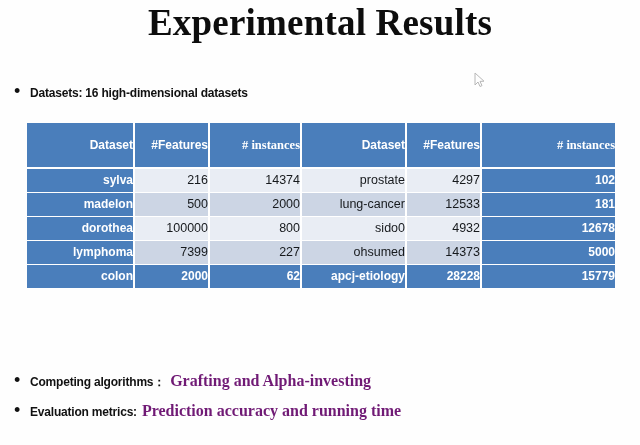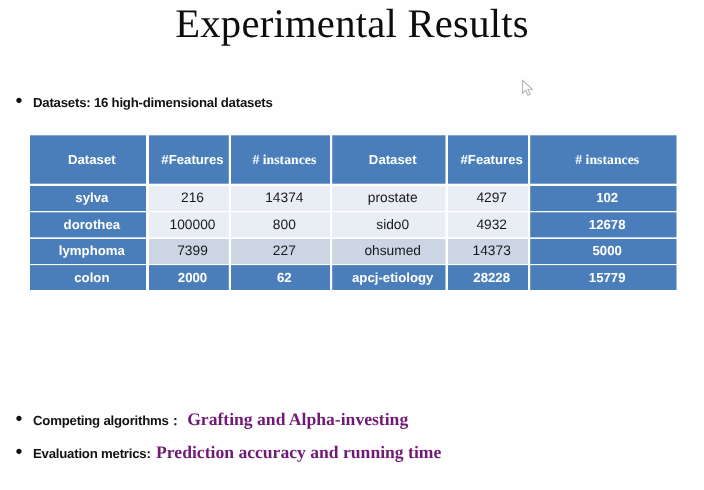--- a/index.html
+++ b/index.html
@@ -24,21 +24,21 @@
 
   
   .slide-title {
     position: absolute;
     top: 2px;
     left: 0;
     width: 640px;
     text-align: center;
     font-family: "Liberation Serif", "DejaVu Serif", serif;
     font-size: 37px;
-    font-weight: 400;
+    font-weight: 700;
     color: #0d0d0d;
     letter-spacing: 0.2px;
     line-height: 1.15;
   }
 
   
   .bullet-row {
     position: absolute;
     display: flex;
     align-items: baseline;
@@ -85,21 +85,21 @@
   .results-table col.c1 { width: 75px; }
   .results-table col.c2 { width: 92px; }
   .results-table col.c3 { width: 105px; }
   .results-table col.c4 { width: 75px; }
   .results-table col.c5 { width: 134px; }
 
   .results-table th,
   .results-table td {
     padding: 0 0 0 7px;
     margin: 4px;
-    text-align: center;
+    text-align: right;
     vertical-align: middle;
     border-right: 2px solid #ffffff;
     border-bottom: 1px solid #ffffff;
     overflow: hidden;
     white-space: nowrap;
   }
   .results-table th:last-child,
   .results-table td:last-child { border-right: none; }
 
   
@@ -192,20 +192,28 @@
     </thead>
     <tbody id="table-body">
         <tr class="band-light">
           <td class="col-name">sylva</td>
           <td class="col-mid">216</td>
           <td class="col-mid">14374</td>
           <td class="col-mid">prostate</td>
           <td class="col-mid">4297</td>
           <td class="col-last">102</td>
         </tr>
+        <tr class="band-dark">
+          <td class="col-name">madelon</td>
+          <td class="col-mid">500</td>
+          <td class="col-mid">2000</td>
+          <td class="col-mid">lung-cancer</td>
+          <td class="col-mid">12533</td>
+          <td class="col-last">181</td>
+        </tr>
         <tr class="band-light">
           <td class="col-name">dorothea</td>
           <td class="col-mid">100000</td>
           <td class="col-mid">800</td>
           <td class="col-mid">sido0</td>
           <td class="col-mid">4932</td>
           <td class="col-last">12678</td>
         </tr>
         <tr class="band-dark">
           <td class="col-name">lymphoma</td>

